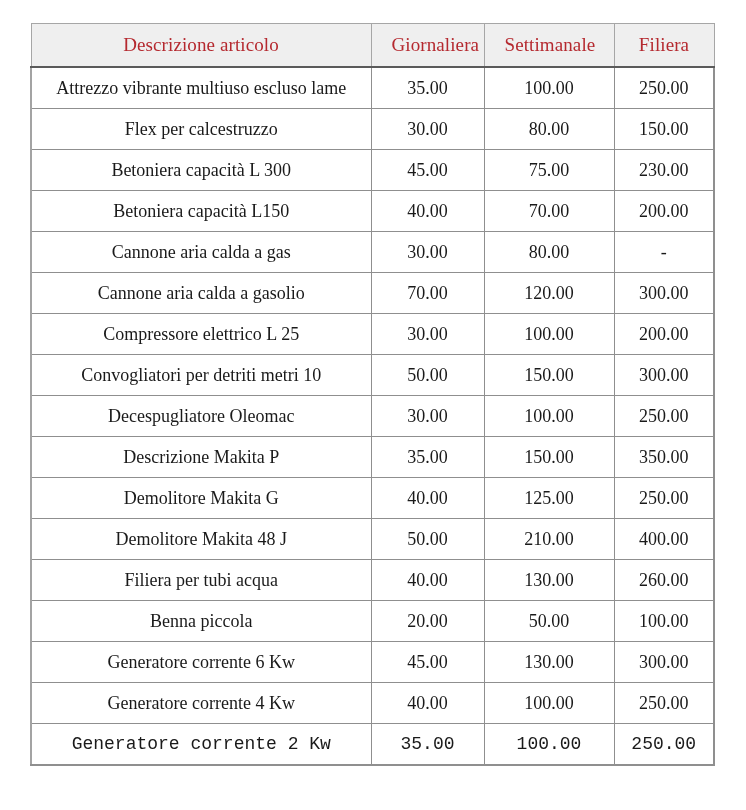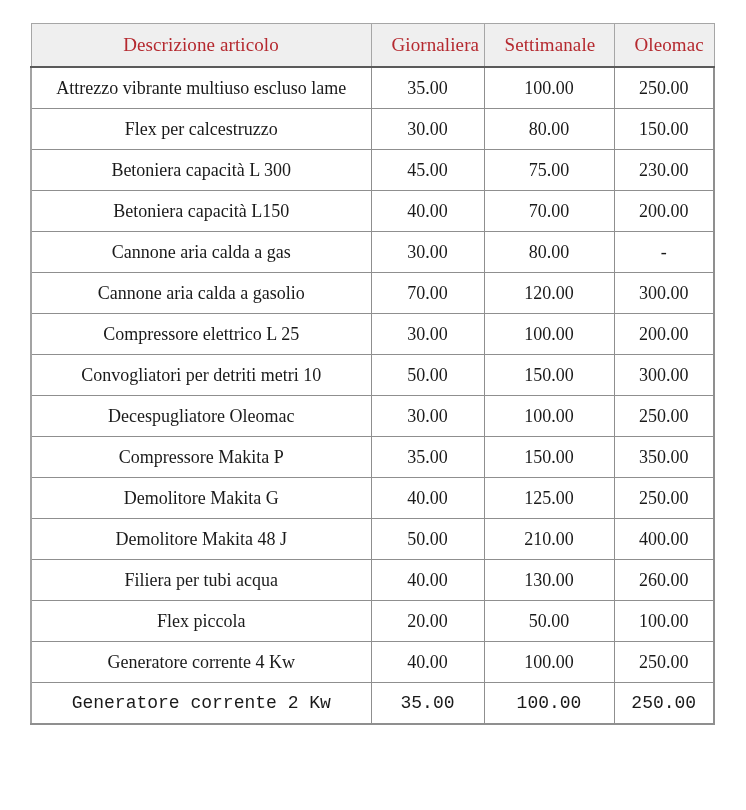--- a/index.html
+++ b/index.html
@@ -89,21 +89,21 @@
       <col class="c-desc">
       <col class="c-day">
       <col class="c-week">
       <col class="c-month">
     </colgroup>
     <thead>
       <tr class="header-row">
         <th class="h-desc">Descrizione articolo</th>
         <th class="h-day">Giornaliera</th>
         <th class="h-week">Settimanale</th>
-        <th class="h-month">Oleomac</th>
+        <th class="h-month">Filiera</th>
       </tr>
     </thead>
     <tbody id="table-body">
         <tr class="data-row">
           <td class="cell-desc">Attrezzo vibrante multiuso escluso lame</td>
           <td class="cell-day">35.00</td>
           <td class="cell-week">100.00</td>
           <td class="cell-month">250.00</td>
         </tr>
         <tr class="data-row">
@@ -148,21 +148,21 @@
           <td class="cell-week">150.00</td>
           <td class="cell-month">300.00</td>
         </tr>
         <tr class="data-row">
           <td class="cell-desc">Decespugliatore Oleomac</td>
           <td class="cell-day">30.00</td>
           <td class="cell-week">100.00</td>
           <td class="cell-month">250.00</td>
         </tr>
         <tr class="data-row">
-          <td class="cell-desc">Compressore Makita P</td>
+          <td class="cell-desc">Descrizione Makita P</td>
           <td class="cell-day">35.00</td>
           <td class="cell-week">150.00</td>
           <td class="cell-month">350.00</td>
         </tr>
         <tr class="data-row">
           <td class="cell-desc">Demolitore Makita G</td>
           <td class="cell-day">40.00</td>
           <td class="cell-week">125.00</td>
           <td class="cell-month">250.00</td>
         </tr>
@@ -172,26 +172,32 @@
           <td class="cell-week">210.00</td>
           <td class="cell-month">400.00</td>
         </tr>
         <tr class="data-row">
           <td class="cell-desc">Filiera per tubi acqua</td>
           <td class="cell-day">40.00</td>
           <td class="cell-week">130.00</td>
           <td class="cell-month">260.00</td>
         </tr>
         <tr class="data-row">
-          <td class="cell-desc">Flex piccola</td>
+          <td class="cell-desc">Benna piccola</td>
           <td class="cell-day">20.00</td>
           <td class="cell-week">50.00</td>
           <td class="cell-month">100.00</td>
         </tr>
         <tr class="data-row">
+          <td class="cell-desc">Generatore corrente 6 Kw</td>
+          <td class="cell-day">45.00</td>
+          <td class="cell-week">130.00</td>
+          <td class="cell-month">300.00</td>
+        </tr>
+        <tr class="data-row">
           <td class="cell-desc">Generatore corrente 4 Kw</td>
           <td class="cell-day">40.00</td>
           <td class="cell-week">100.00</td>
           <td class="cell-month">250.00</td>
         </tr>
         <tr class="data-row">
           <td class="cell-desc">Generatore corrente 2 Kw</td>
           <td class="cell-day">35.00</td>
           <td class="cell-week">100.00</td>
           <td class="cell-month">250.00</td>

